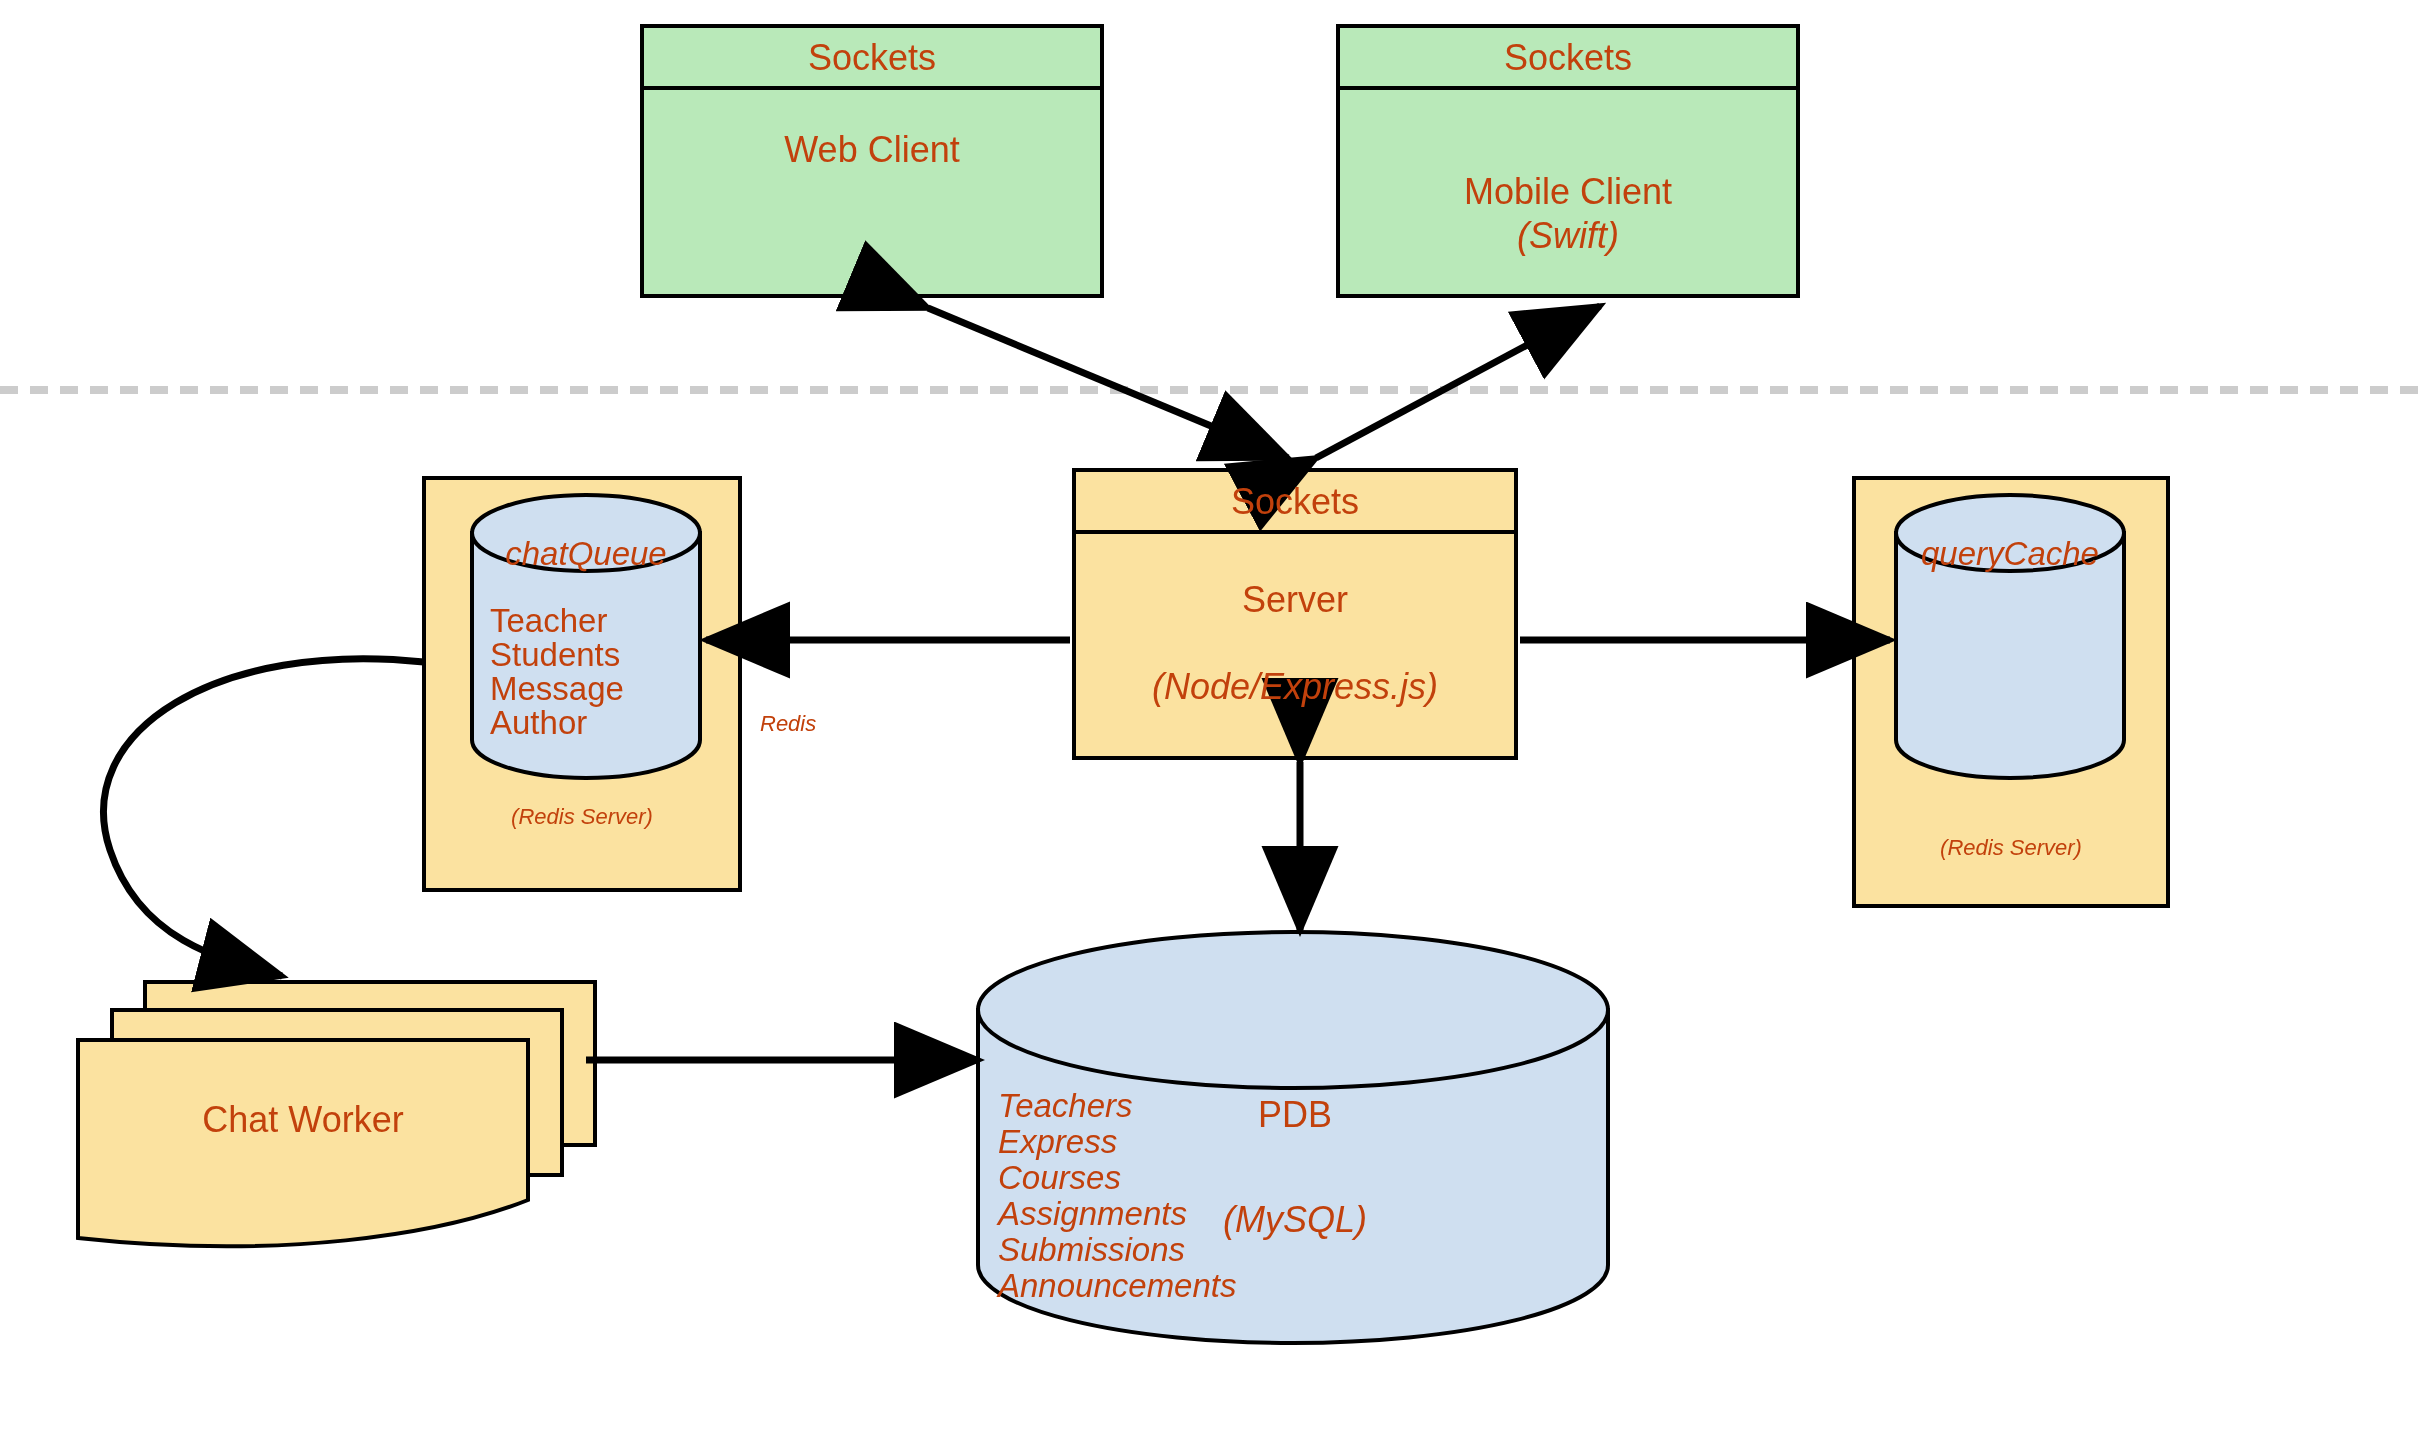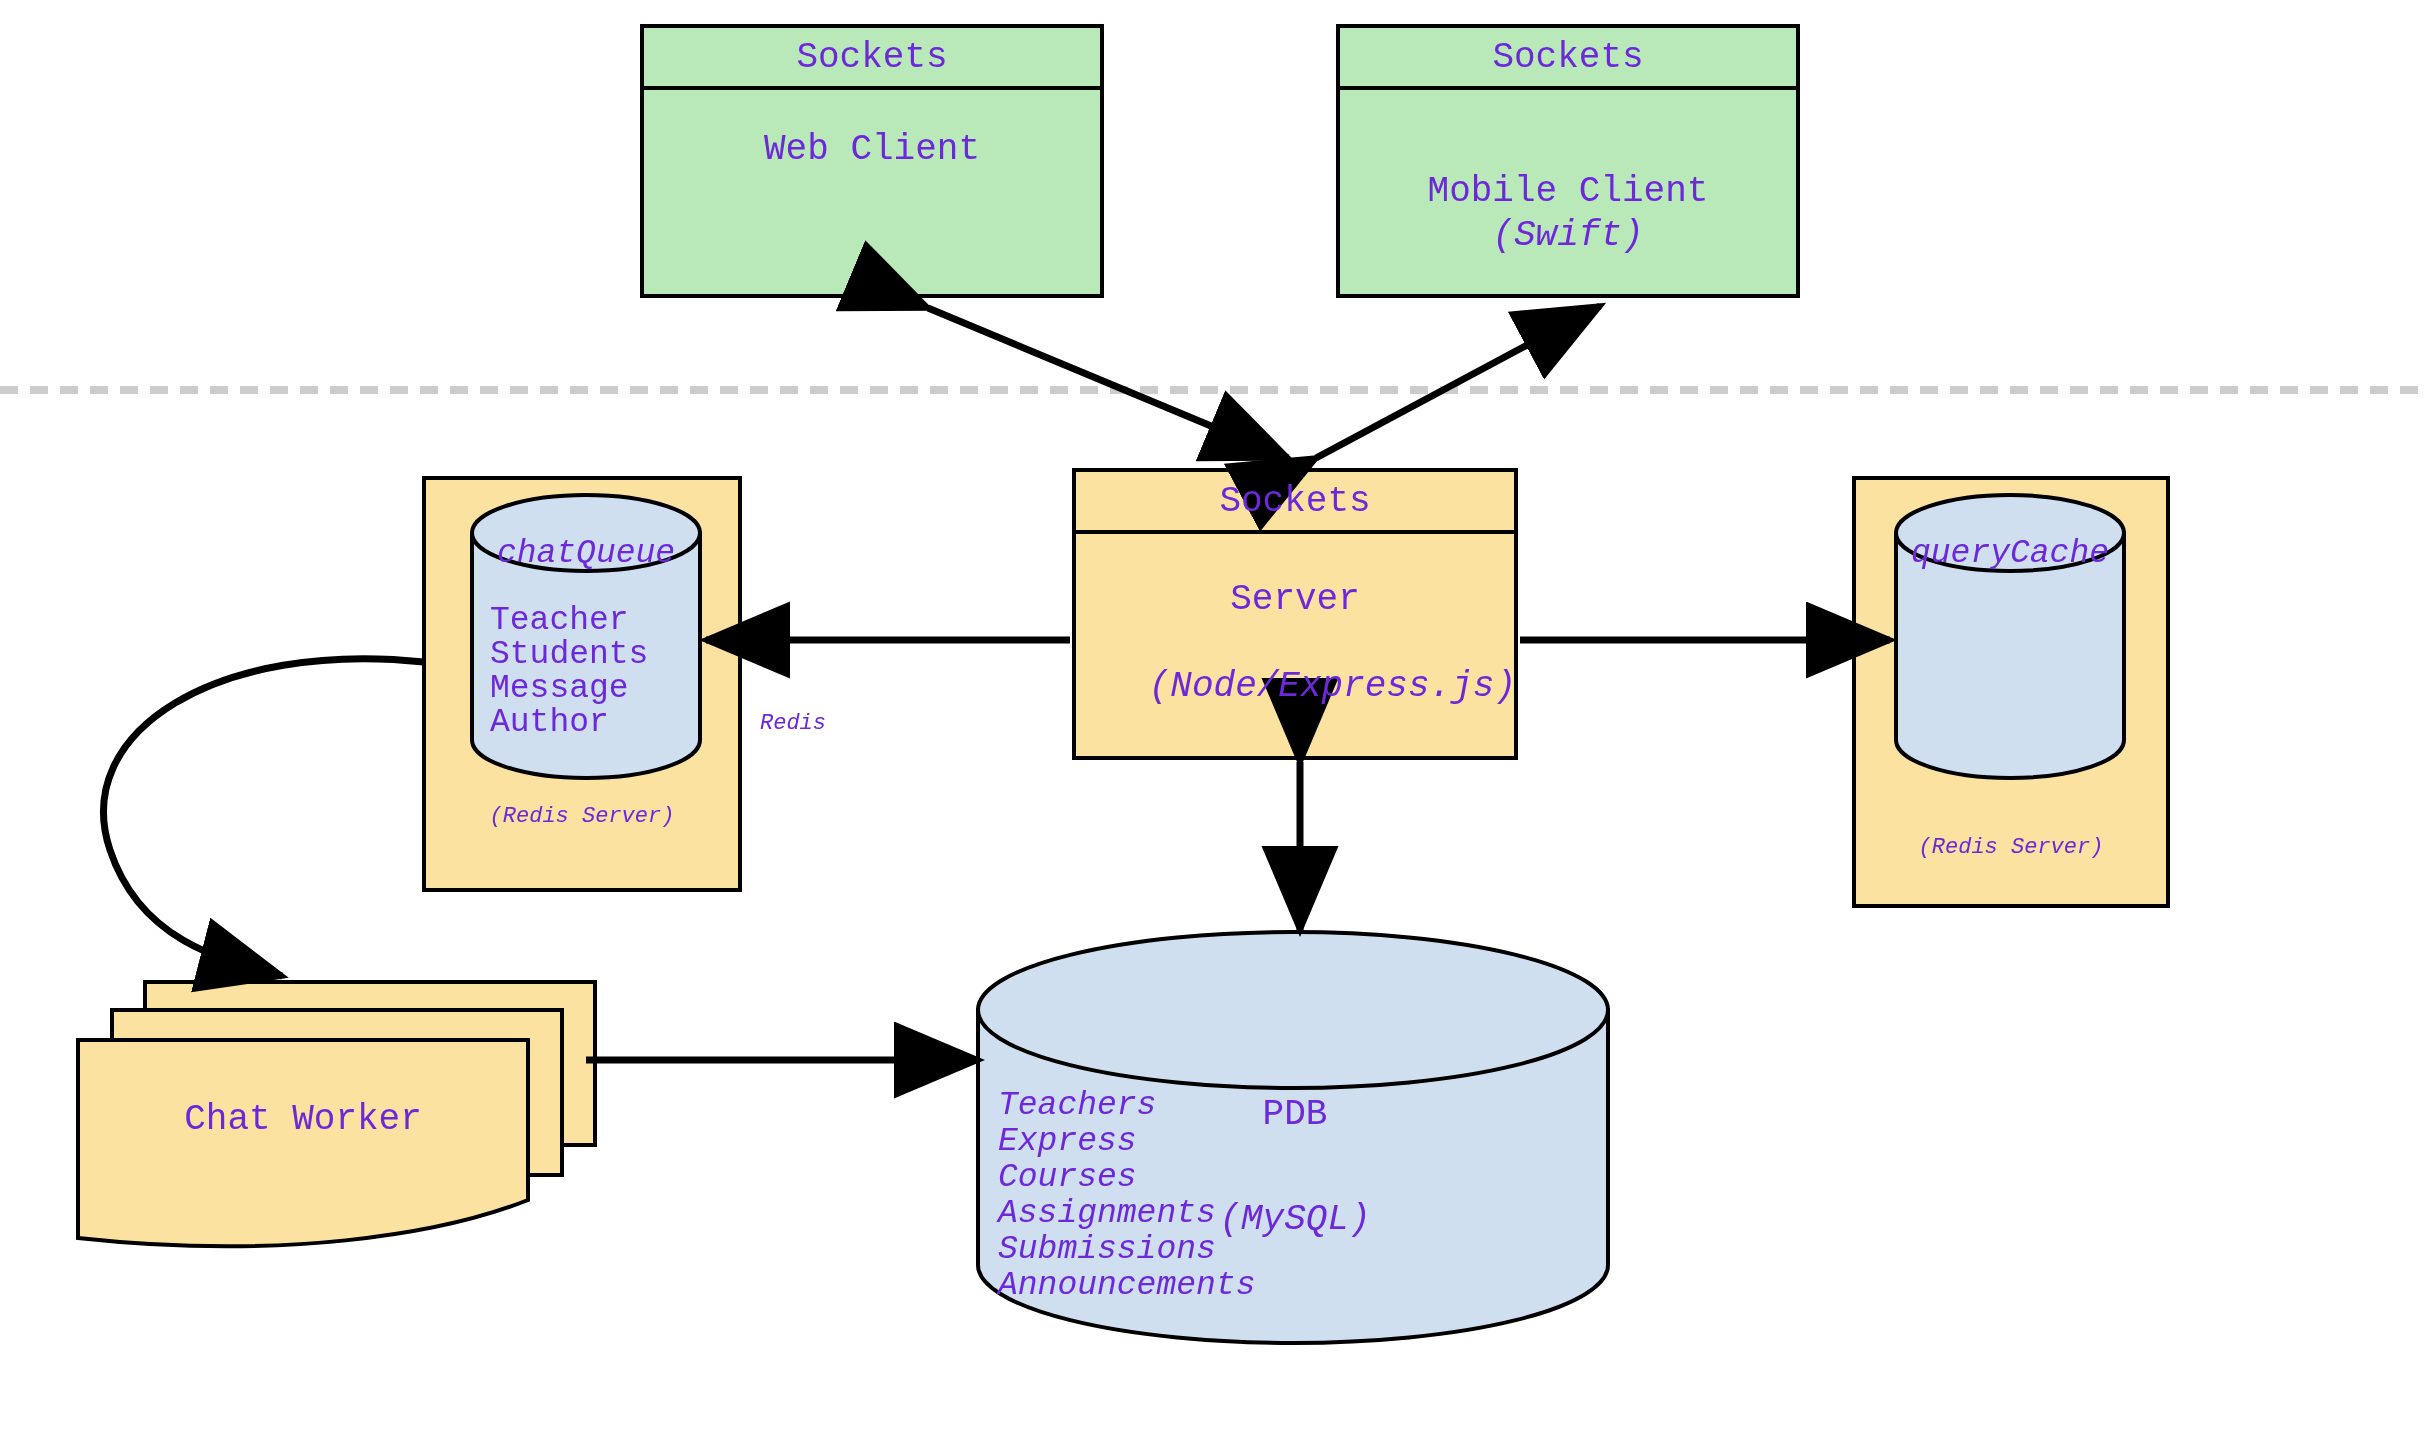--- a/index.html
+++ b/index.html
@@ -18,22 +18,22 @@
   svg.layer {
     position: absolute;
     left: 0;
     top: 0;
     width: 2428px;
     height: 1444px;
     overflow: visible;
   }
   .txt {
     position: absolute;
-    color: #6d28d9;
-    font-family: Liberation Mono, monospace;
+    color: #c2410c;
+    font-family: Liberation Sans, sans-serif;
     white-space: pre;
     text-align: center;
     line-height: 1.1;
   }
   .ital { font-style: italic; }
   .c36 { font-size: 36px; }
   .c34 { font-size: 22px; }
   .c33 { font-size: 33px; }
   .c31 { font-size: 33px; }
   .left { text-align: left; }
@@ -116,21 +116,21 @@
 
   <div class="txt c36" style="left:642px; top:38px; width:460px;">Sockets</div>
   <div class="txt c36" style="left:642px; top:130px; width:460px;">Web Client</div>
 
   <div class="txt c36" style="left:1338px; top:38px; width:460px;">Sockets</div>
   <div class="txt c36" style="left:1338px; top:124px; width:460px;margin-top:48px;">Mobile Client</div>
   <div class="txt c36 ital" style="left:1338px; top:216px; width:460px;">(Swift)</div>
 
   <div class="txt c36" style="left:1074px; top:482px; width:442px;">Sockets</div>
   <div class="txt c36" style="left:1074px; top:580px; width:442px;">Server</div>
-  <div class="txt c36 ital" style="left:1074px; top:667px; width:442px;text-align:right;">(Node/Express.js)</div>
+  <div class="txt c36 ital" style="left:1074px; top:667px; width:442px;">(Node/Express.js)</div>
 
   <div class="txt c33 ital" style="left:472px; top:536px; width:228px;">chatQueue</div>
   <div class="txt c33 left" style="left:490px; top:603px; width:210px;">Teacher</div>
   <div class="txt c33 left" style="left:490px; top:637px; width:210px;">Students</div>
   <div class="txt c33 left" style="left:490px; top:671px; width:210px;">Message</div>
   <div class="txt c33 left" style="left:490px; top:705px; width:210px;">Author</div>
   <div class="txt c34 ital" style="left:424px; top:805px; width:316px;">(Redis Server)</div>
 
   <div class="txt c33 ital" style="left:1896px; top:536px; width:228px;">queryCache</div>
   <div class="txt c34 ital" style="left:1854px; top:836px; width:314px;">(Redis Server)</div>

